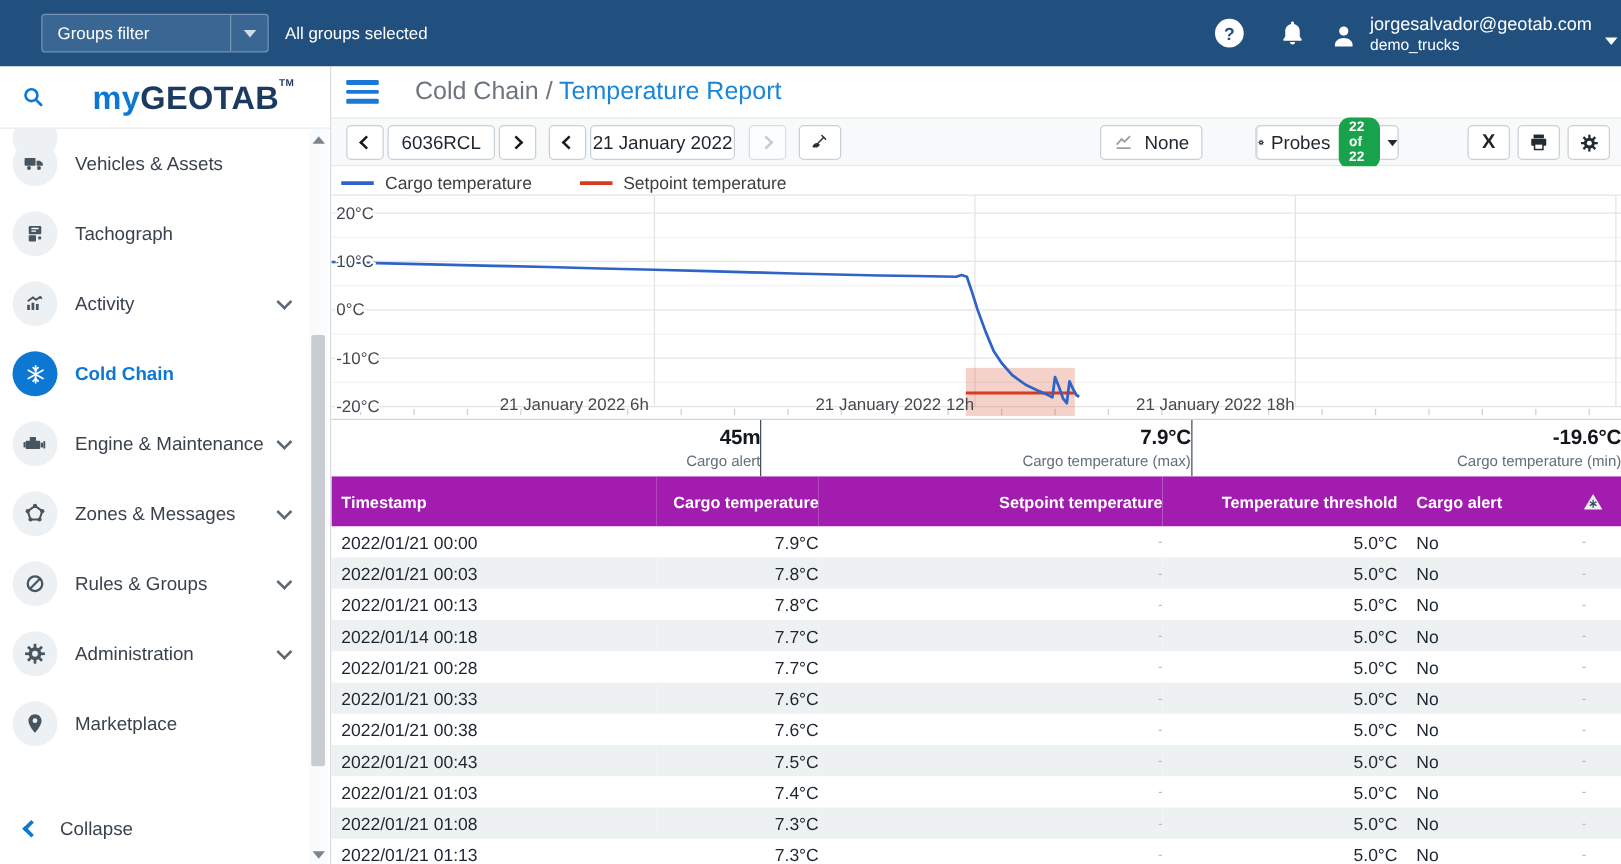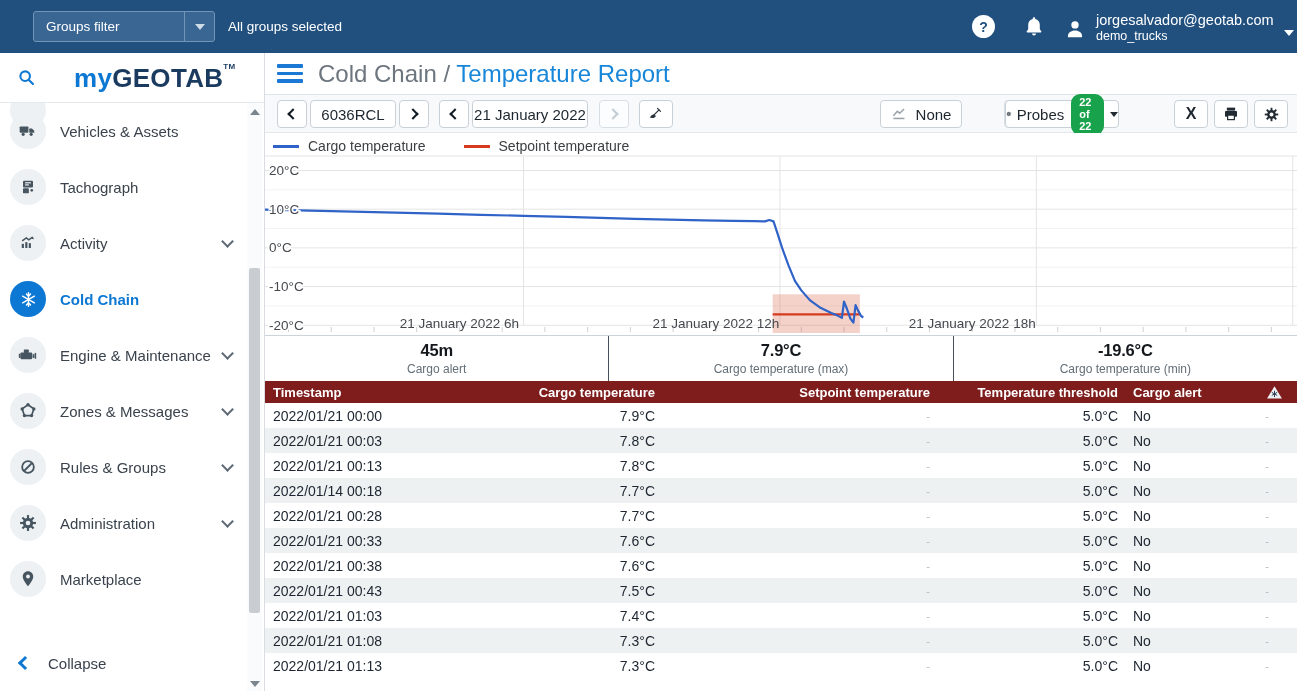--- a/index.html
+++ b/index.html
@@ -46,21 +46,21 @@
   .sb-arrow-up, .sb-arrow-down { position:absolute; left:3px; width:0; height:0; border-left:5px solid transparent; border-right:5px solid transparent; }
   .sb-arrow-up { top:6px; border-bottom:6px solid #7b858e; }
   .sb-arrow-down { bottom:6px; border-top:6px solid #7b858e; }
   .sb-thumb { position:absolute; left:2px; top:165px; height:345px; width:11px; background:#c9cdd1; border-radius:2px; }
 
   
   .main { position:absolute; left:265px; top:53px; width:1032px; bottom:0; background:#fff; }
   .pagehead { position:absolute; left:0; top:0; width:100%; height:42px; background:#fff; border-bottom:1px solid #e2e5e8; display:flex; align-items:center; }
   .burger { margin-left:12px; width:26px; display:flex; flex-direction:column; gap:4px; }
   .burger div { height:3.5px; background:#1b78d4; border-radius:1px; }
-  .ptitle { margin-left:15px; font-size:24px; }
+  .ptitle { margin-left:29px; font-size:20px; }
   .crumb { color:#6d757e; }
   .treport { color:#1886d9; }
 
   .toolbar { position:absolute; left:0; top:42px; width:100%; height:38px; background:#f7f9fa; border-bottom:1px solid #e4e8ea; }
   .tbtn { position:absolute; top:5px; height:28px; background:#fff; border:1px solid #c8d1d7; border-radius:4px; display:flex; align-items:center; justify-content:center; font-size:15px; color:#1d262e; cursor:pointer; }
   .chev { display:inline-block; width:8px; height:8px; border-left:2.4px solid #111b24; border-bottom:2.4px solid #111b24; }
   .chev.l { transform:rotate(45deg); margin-left:2px; }
   .chev.r { transform:rotate(-135deg); margin-right:2px; }
   .chev.dis { border-color:#c3ccd2; }
   .tbtn.disbtn { border-color:#d8dfe4; color:#b9c1c8; background:#fcfdfe; cursor:default; }
@@ -72,29 +72,29 @@
   .chartblock { position:absolute; left:0; top:80px; width:1032px; height:202px; background:#fff; }
   .legend { position:absolute; left:8px; top:5px; display:flex; align-items:center; font-size:14px; color:#3c4043; }
   .lseg { width:26px; height:3px; margin-right:9px; }
   .litem2 { margin-left:38px; display:flex; align-items:center; }
   .chartsvg { position:absolute; left:0; top:22px; }
   .ylab { font-size:13.5px; fill:#45494e; paint-order:stroke; stroke:#ffffff; stroke-width:3.5px; font-family:"Liberation Sans",sans-serif; }
   .xlab { font-size:13.5px; fill:#45494e; font-family:"Liberation Sans",sans-serif; }
 
   
   .summary { position:absolute; left:0; top:282px; width:1032px; height:46px; border-top:1px solid #ccd3d9; display:flex; background:#fff; }
-  .scell { flex:1; text-align:center; padding-top:5px; }
+  .scell { flex:1; text-align:right; padding-top:5px; }
   .scell + .scell { border-left:1px solid #45525e; }
   .sval { font-size:16.5px; font-weight:bold; color:#14181c; letter-spacing:-.2px; }
   .slab { font-size:12px; color:#636e77; margin-top:2px; }
 
   
   .tablewrap { position:absolute; left:0; top:328px; width:1032px; bottom:0; overflow:hidden; }
   table { border-collapse:collapse; table-layout:fixed; width:1032px; }
-  thead th { background:#7f1d1d; color:#fff; font-size:13px; font-weight:bold; height:22px; padding:0; }
+  thead th { background:#a21caf; color:#fff; font-size:13px; font-weight:bold; height:40px; padding:0; }
   th.c0 { text-align:left; padding-left:8px; }
   th.c1, th.c2, th.c3 { text-align:right; }
   th.c3 { padding-right:2px; }
   th.c4 { text-align:left; padding-left:13px; }
   th.c5 { text-align:right; padding-right:14px; }
   tbody td { height:25px; font-size:14px; color:#1c2530; padding:0; white-space:nowrap; }
   tbody tr:nth-child(even) { background:#eef1f2; }
   td.c0 { text-align:left; padding-left:8px; }
   td.c1, td.c2, td.c3 { text-align:right; }
   td.c3 { padding-right:2px; }

